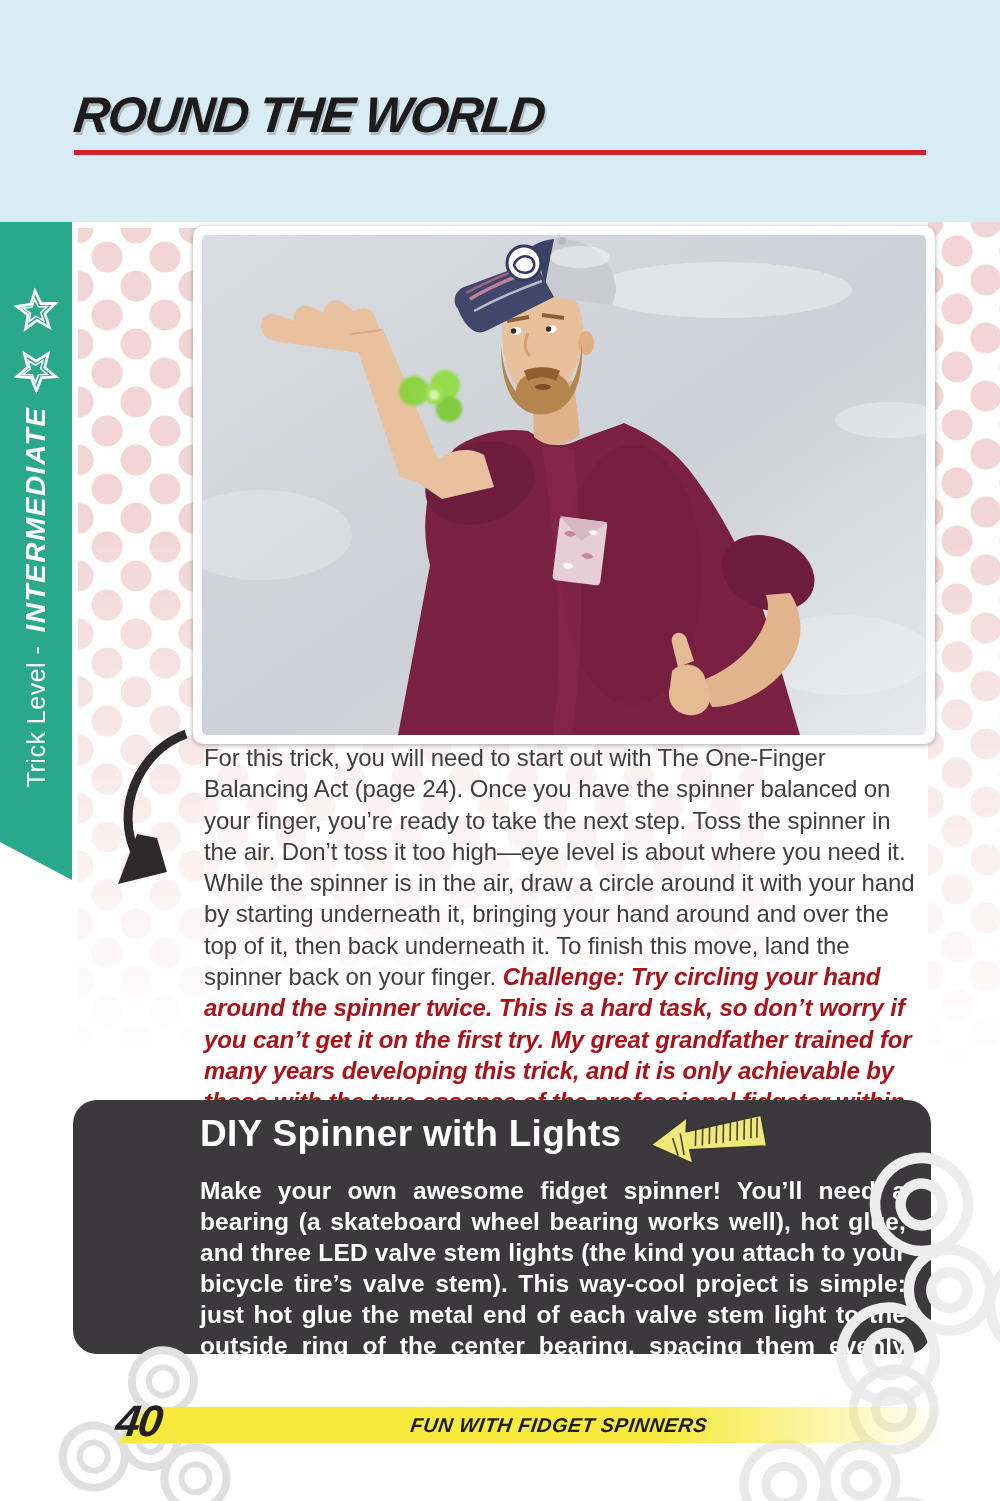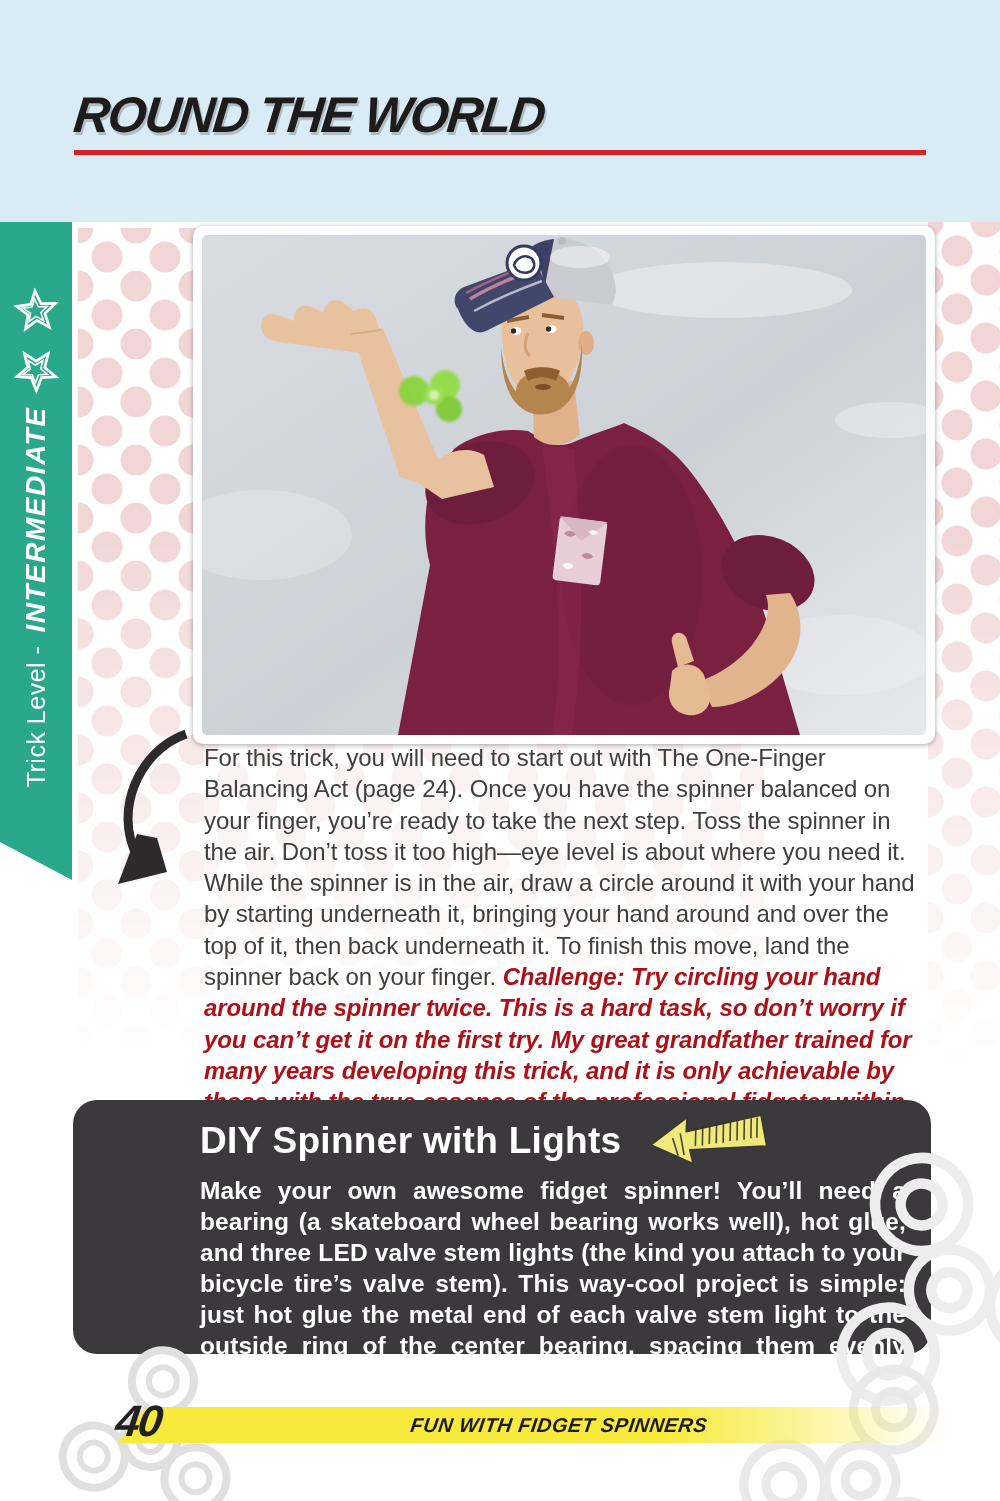--- a/index.html
+++ b/index.html
@@ -67,21 +67,21 @@
     font-size:24px; line-height:31.3px; color:#403e3f; letter-spacing:-0.1px;
   }
   .challenge { color:#ad1117; font-weight:bold; font-style:italic; }
 
   
   .diy-box {
     position:absolute; left:73px; top:1100px; width:858px; height:254px;
     background:#3b393c; border-radius:24px; color:#fff;
     padding:13px 26px 0 127px;
   }
-  .diy-head-row { display:flex; align-items:center; gap:28px; }
+  .diy-head-row { display:flex; gap:28px; }
   .diy-heading { font-size:37px; font-weight:bold; letter-spacing:.3px; }
   .diy-arrow { transform:rotate(-5deg); }
   .diy-body {
     margin-top:6px; width:706px;
     font-size:24.5px; font-weight:bold; line-height:31px;
     text-align:justify; letter-spacing:.1px;
   }
 
   
   .page-number {

